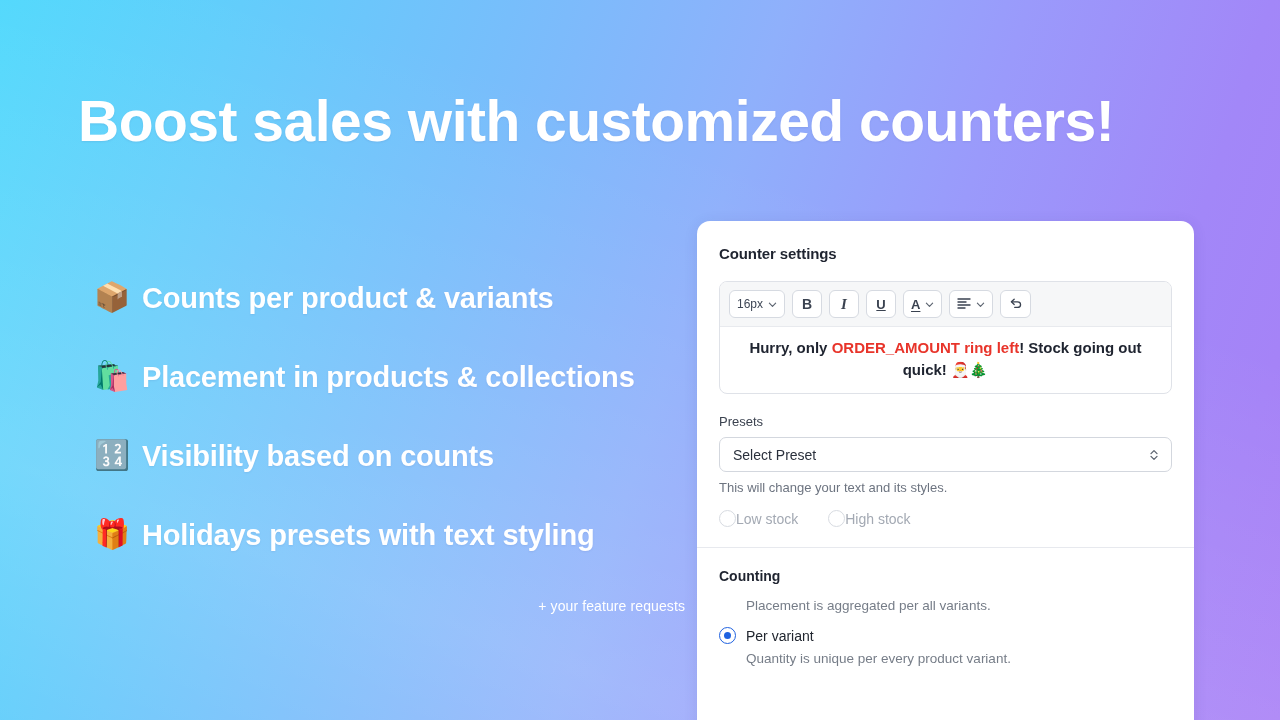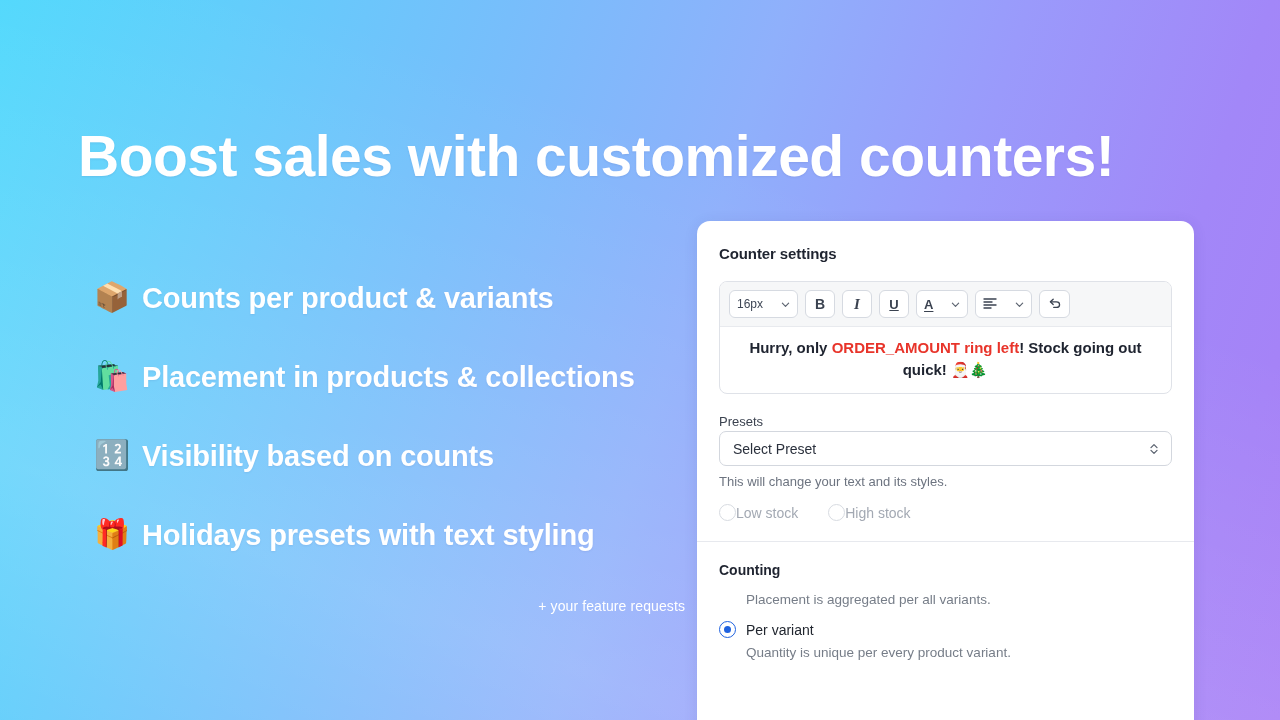--- a/index.html
+++ b/index.html
@@ -40,21 +40,20 @@
     top: 88px;
     width: 1060px;
     color: #ffffff;
     font-size: 57px;
     line-height: 66px;
     font-weight: 700;
     letter-spacing: -0.5px;
     font-stretch: condensed;
     text-shadow: 0 1px 2px rgba(60,70,140,0.12);
     white-space: nowrap;
-    margin-top: 35px;
   }
 
   
   .features {
     position: absolute;
     left: 94px;
     top: 258px;
     width: 600px;
   }
   .feature-row {
@@ -141,21 +140,21 @@
   .tb-btn {
     height: 28px;
     min-width: 30px;
     padding: 0 7px;
     background: #ffffff;
     border: 1px solid #d6dae1;
     border-radius: 6px;
     display: flex;
     align-items: center;
     justify-content: center;
-    gap: 18px;
+    gap: 5px;
     color: #4a5260;
     font-size: 12px;
     font-weight: 600;
     cursor: pointer;
   }
   .tb-btn .lbl { font-size: 12px; color: #3f4756; font-weight: 500; }
   .tb-btn .glyph { font-size: 14px; color: #3a4250; line-height: 1; }
   .tb-btn .glyph.bold { font-weight: 800; font-size: 14px; }
   .tb-btn .glyph.ital { font-style: italic; font-family: "Liberation Serif", serif; font-size: 15px; text-decoration: none; border-bottom: none; }
   .tb-btn .glyph.und { text-decoration: underline; font-size: 13px; }
@@ -177,21 +176,21 @@
   .editor-text .red { color: #e8342a; }
 
   
   .field-label {
     margin-top: 19px;
     font-size: 13px;
     color: #3c4350;
     line-height: 18px;
   }
   .select {
-    margin-top: 0;
+    margin-top: 6px;
     height: 35px;
     border: 1px solid #d3d7de;
     border-radius: 7px;
     background: #ffffff;
     display: flex;
     align-items: center;
     justify-content: space-between;
     padding: 0 11px 0 13px;
     font-size: 14px;
     color: #2a303c;

